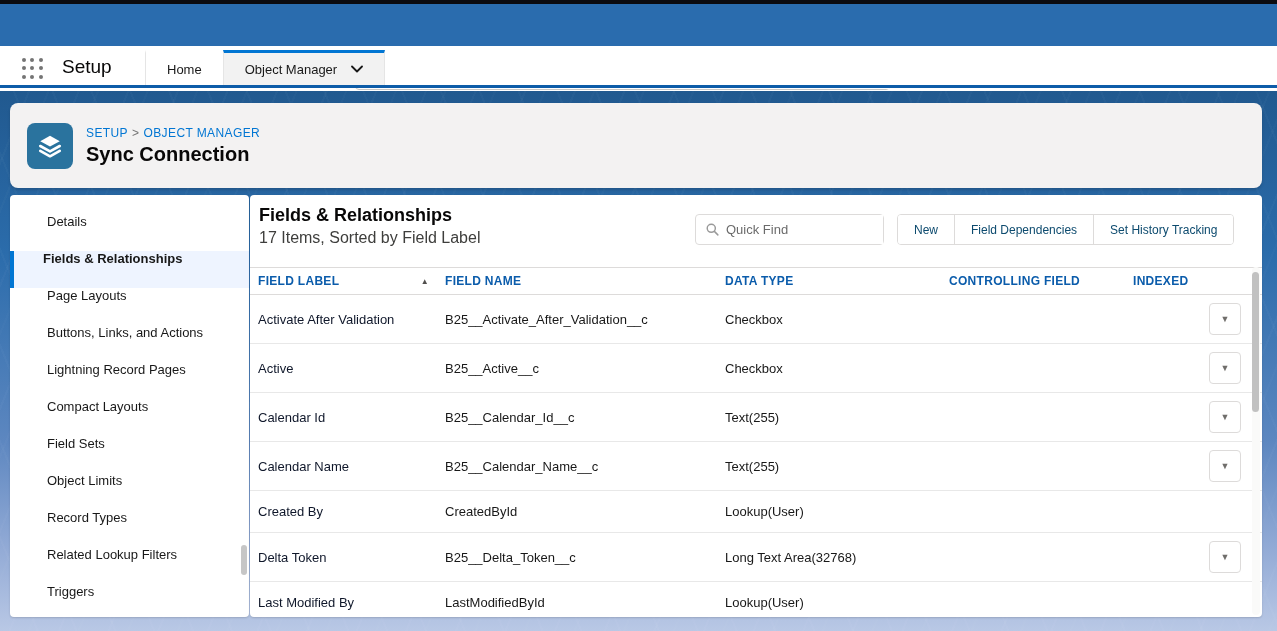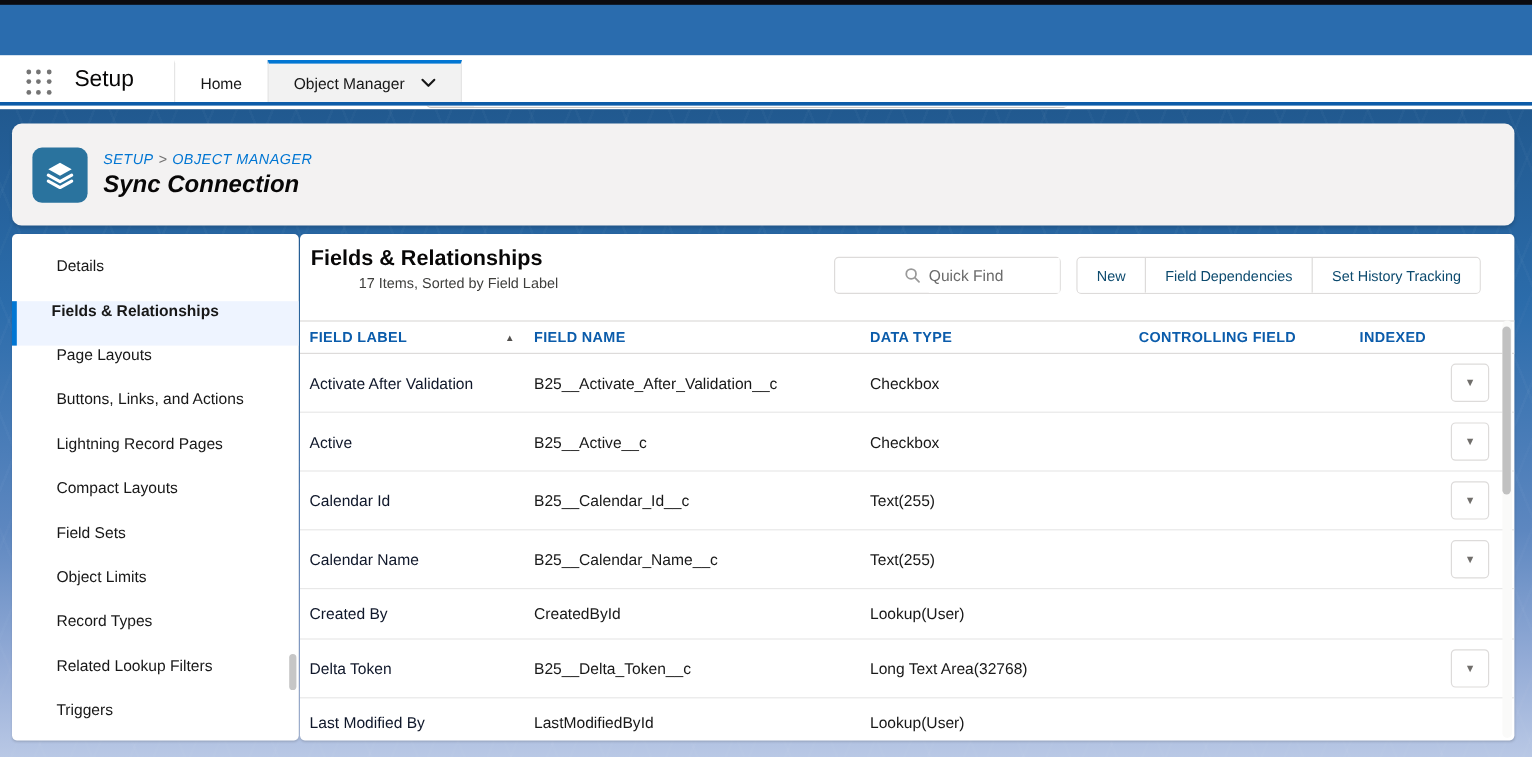--- a/index.html
+++ b/index.html
@@ -52,43 +52,43 @@
     background:
       repeating-linear-gradient(112deg, transparent 0 26px, rgba(255,255,255,.05) 26px 28px, transparent 28px 44px, rgba(255,255,255,.04) 44px 46px),
       repeating-linear-gradient(68deg, transparent 0 34px, rgba(255,255,255,.05) 34px 36px); }
 
   
   .pagecard { position:absolute; left:10px; top:103px; width:1252px; height:85px;
     background:#f3f2f2; border-radius:8px; box-shadow:0 2px 3px rgba(0,0,0,.15);
     display:flex; align-items:center; padding-left:17px; }
   .objtile { width:46px; height:46px; border-radius:8px; background:#2a739e;
     display:flex; align-items:center; justify-content:center; flex:0 0 auto; }
-  .pagehead-text { margin-left:13px;font-style:italic; }
+  .pagehead-text { margin-left:13px; }
   .breadcrumb { font-size:12px; letter-spacing:.4px; }
   .breadcrumb a { color:#0176d3; text-decoration:none; }
   .breadcrumb .sep { color:#747474; margin:0 4px; }
   .pagetitle { font-size:20px; font-weight:bold; color:#080707; margin-top:3px; }
 
   
   .sidecard { position:absolute; left:10px; top:195px; width:239px; height:422px; background:#fff;
     border-radius:4px; box-shadow:0 1px 2px rgba(0,0,0,.15); padding-top:19px; overflow:hidden; }
   .side-item { height:37px; display:flex; padding-left:33px; font-size:13px;
     color:#181818; cursor:pointer; border-left:4px solid transparent; }
   .side-item.active { background:#eef4ff; border-left:4px solid #0176d3; font-weight:bold; padding-left:29px; }
   .side-scroll { position:absolute; right:2px; top:350px; width:6px; height:30px;
     border-radius:3px; background:#c6c6c6; }
 
   
   .maincard { position:absolute; left:250px; top:195px; width:1012px; height:422px; background:#fff;
     border-radius:4px; box-shadow:0 1px 2px rgba(0,0,0,.15); overflow:hidden; }
   .toolbar { position:absolute; left:0; top:0; width:100%; height:72px; }
   .m-title { position:absolute; left:9px; top:10px; font-size:18px; font-weight:bold; color:#080707; }
-  .m-sub { position:absolute; left:9px; top:34px; font-size:12px; color:#3e3e3c;margin-left:40px; }
+  .m-sub { position:absolute; left:9px; top:34px; font-size:16px; color:#3e3e3c; }
   .quickfind { position:absolute; left:445px; top:19px; width:189px; height:31px;
-    border:1px solid #dddbda; border-radius:4px; display:flex; align-items:center; background:#fff;padding-left:48px; }
+    border:1px solid #dddbda; border-radius:4px; display:flex; align-items:center; background:#fff; }
   .quickfind svg { margin-left:10px; }
   .quickfind input { border:none; outline:none; flex:1; height:100%; margin-left:7px; font-size:13px;
     color:#181818; font-family:"Liberation Sans",sans-serif; min-width:0; }
   .quickfind input::placeholder { color:#6b6b6b; opacity:1; }
   .btngroup { position:absolute; left:647px; top:19px; height:31px; display:flex;
     border:1px solid #dddbda; border-radius:4px; overflow:hidden; background:#fff; }
   .btngroup button { border:none; background:#fff; border-left:1px solid #dddbda; padding:0 16px;
     font-size:12px; color:#0c4a6e; cursor:pointer; font-family:"Liberation Sans",sans-serif; }
   .btngroup button:first-child { border-left:none; }
 

